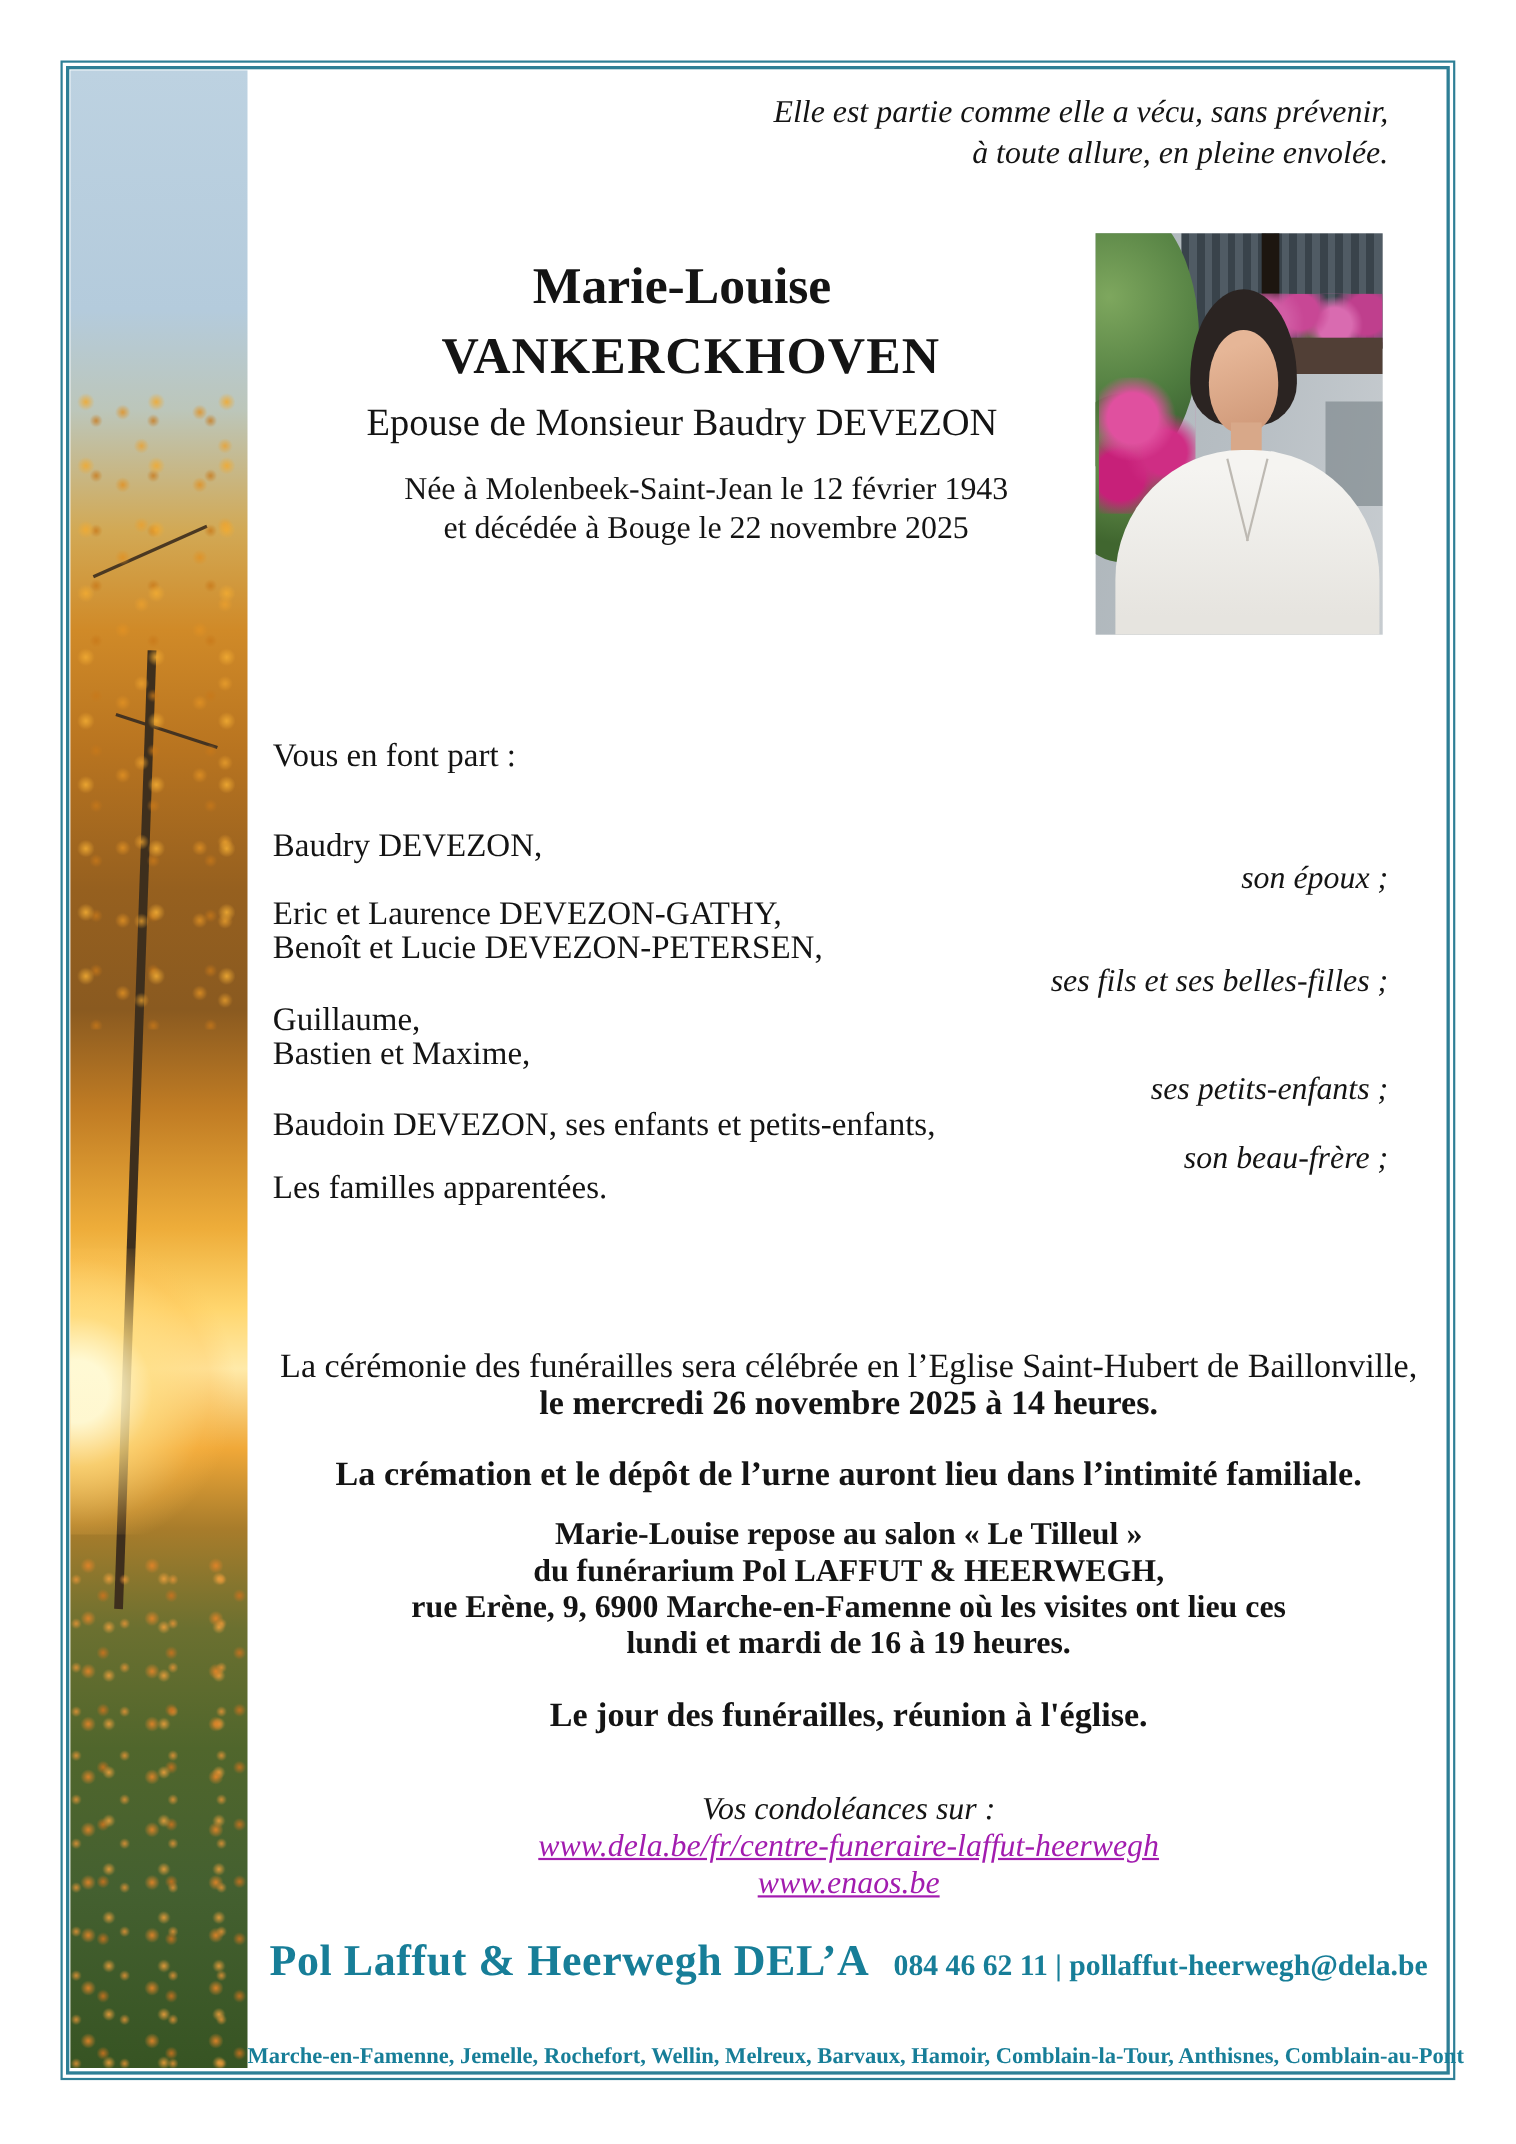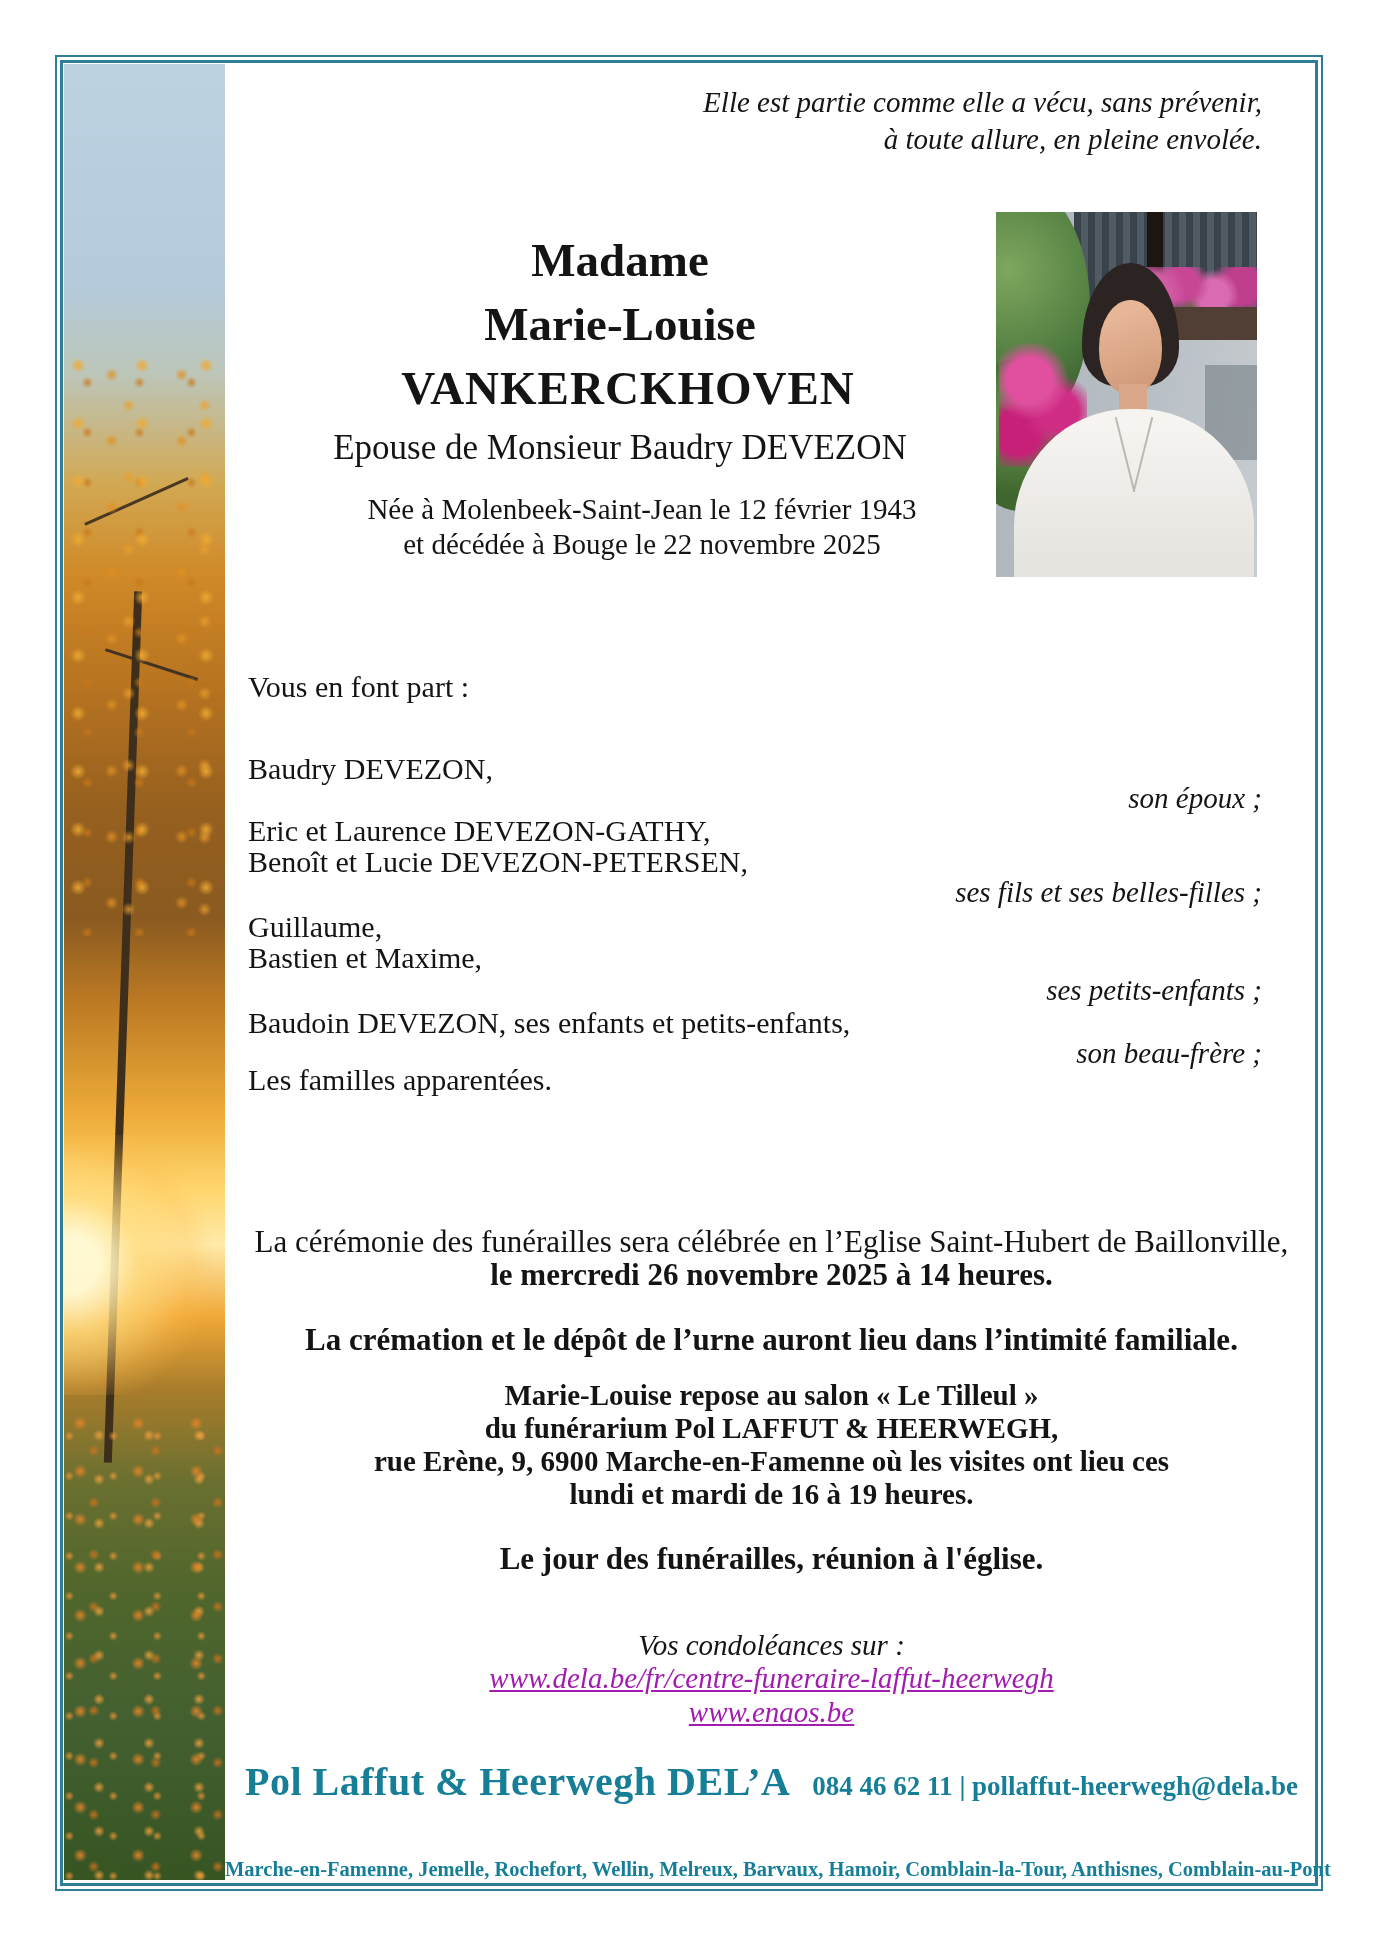--- a/index.html
+++ b/index.html
@@ -122,21 +122,20 @@
     <div class="p-magenta"></div>
     <div class="p-hair"></div>
     <div class="p-face"></div>
     <div class="p-neck"></div>
     <div class="p-shirt"></div>
     <div class="p-chain1"></div>
     <div class="p-chain2"></div>
   </div>
 
   <div class="abs title-block">
-    <div class="t-big">Madame</div>
     <div class="t-big">Marie-Louise</div>
     <div class="t-big t-name">VANKERCKHOVEN</div>
     <div class="t-spouse">Epouse de Monsieur Baudry DEVEZON</div>
     <div class="t-birth">
       <div>Née à Molenbeek-Saint-Jean le 12 février 1943</div>
       <div>et décédée à Bouge le 22 novembre 2025</div>
     </div>
   </div>
 
   <div class="abs intro">Vous en font part :</div>

